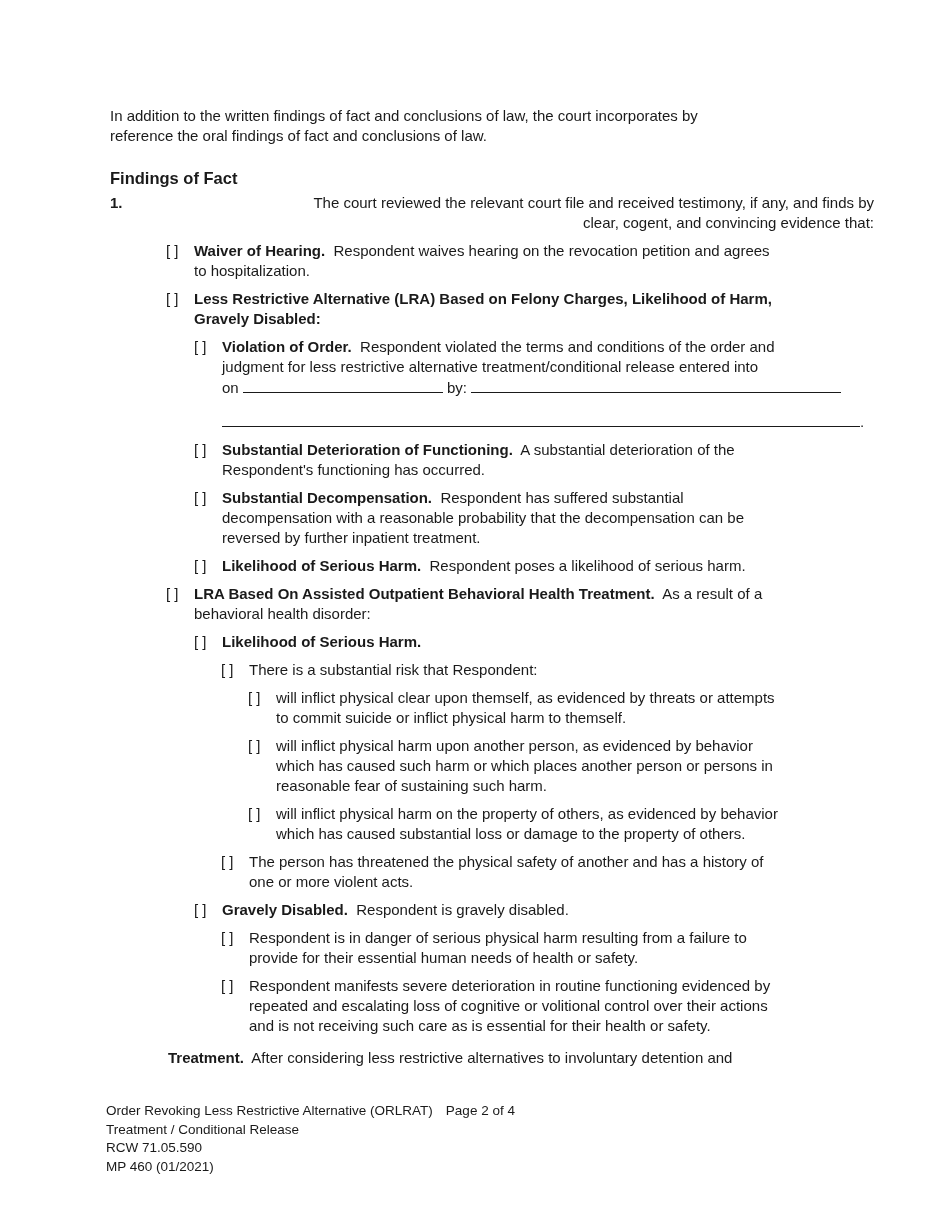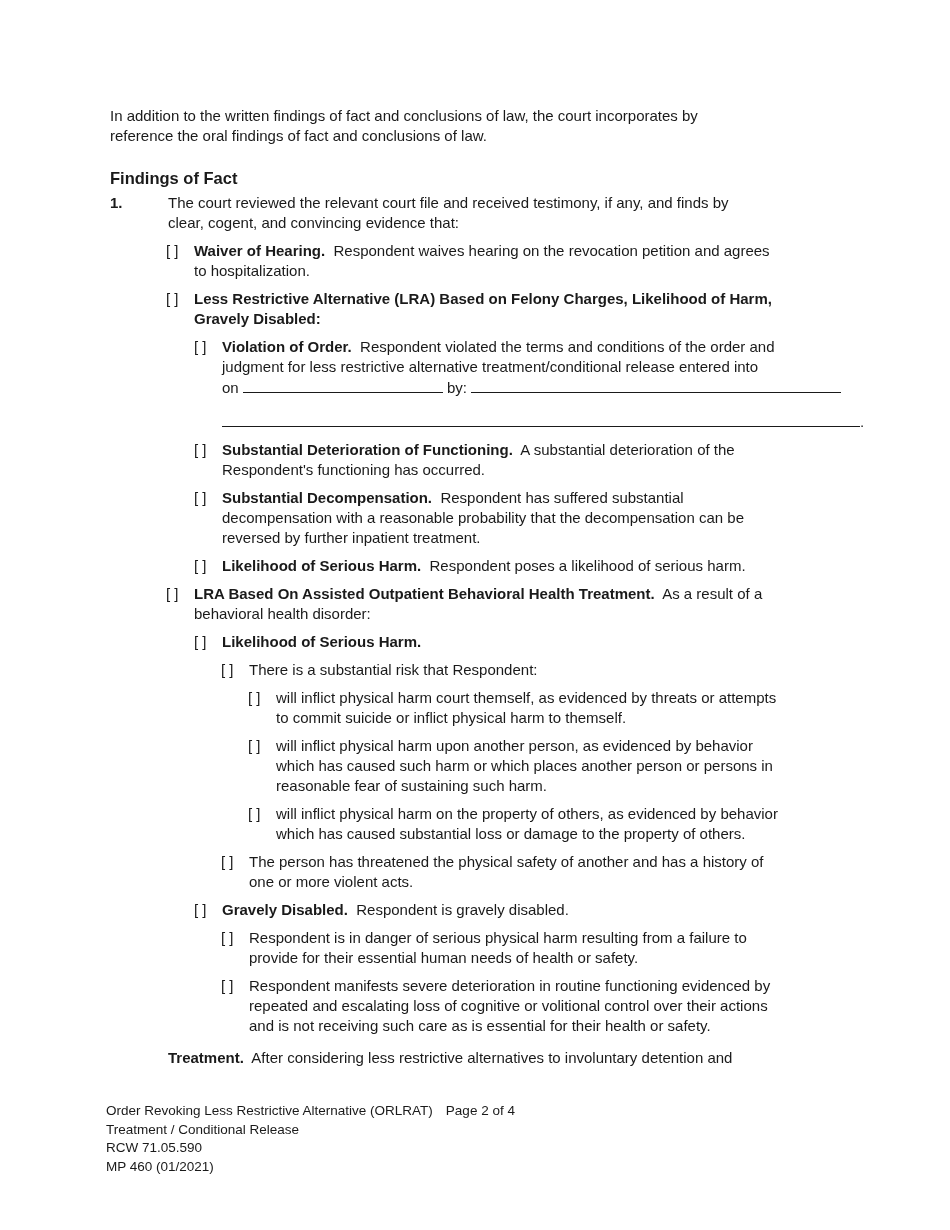--- a/index.html
+++ b/index.html
@@ -14,21 +14,21 @@
     line-height:20px;
     color:#1a1a1a;
     overflow:hidden;
   }
   .prewrap{white-space:pre-wrap;}
   .b{font-weight:bold;}
   .intro{margin:0 0 0 0;}
   .heading{font-weight:bold;font-size:16.5px;line-height:21px;margin:22px 0 4px 0;}
   .numbered{display:flex;margin-bottom:8px;}
   .num{width:58px;flex:none;font-weight:bold;}
-  .num-body{flex:1;}
+  .num-body{flex:1;text-align:right;}
   .fi{display:flex;margin-bottom:8px;}
   .lv1{margin-left:56px;}
   .lv2{margin-left:84px;}
   .lv3{margin-left:111px;}
   .lv4{margin-left:138px;}
   .mt8{margin-top:8px;}
   .cb{width:28px;flex:none;font-weight:normal;}
   .fi-text{flex:1;white-space:pre-wrap;}
   .blank{display:inline-block;border-bottom:1.5px solid #1a1a1a;height:15px;vertical-align:baseline;}
   .blank-on{width:200px;}
@@ -103,21 +103,21 @@
     <span class="fi-text"><span class="b">Likelihood of Serious Harm.</span></span>
   </div>
 
   <div class="fi lv3">
     <span class="cb">[ ]</span>
     <span class="fi-text">There is a substantial risk that Respondent:</span>
   </div>
 
   <div class="fi lv4">
     <span class="cb">[ ]</span>
-    <span class="fi-text">will inflict physical harm court themself, as evidenced by threats or attempts
+    <span class="fi-text">will inflict physical clear upon themself, as evidenced by threats or attempts
 to commit suicide or inflict physical harm to themself.</span>
   </div>
 
   <div class="fi lv4">
     <span class="cb">[ ]</span>
     <span class="fi-text">will inflict physical harm upon another person, as evidenced by behavior
 which has caused such harm or which places another person or persons in
 reasonable fear of sustaining such harm.</span>
   </div>
 

